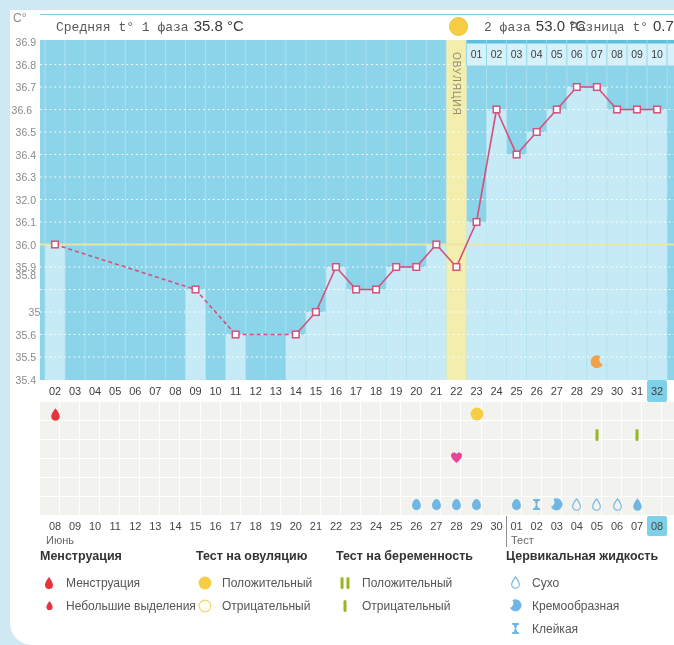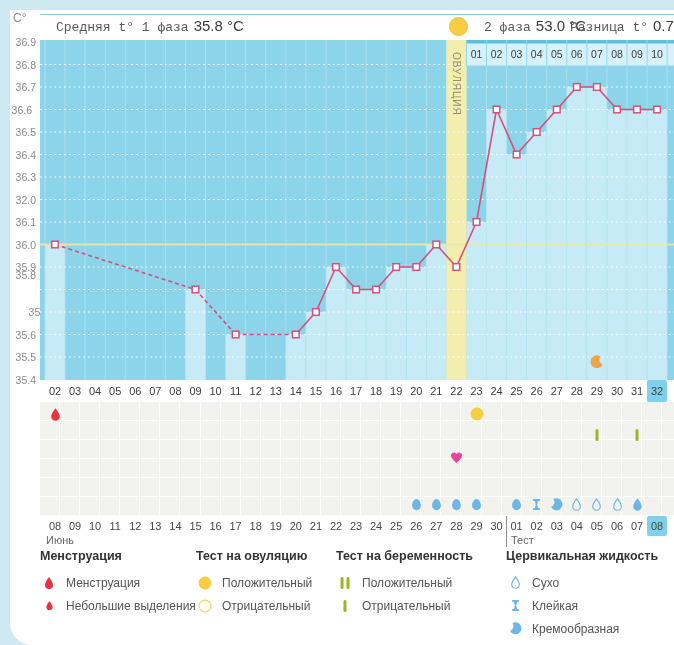--- a/index.html
+++ b/index.html
@@ -407,36 +407,36 @@
           <span class="ic">
             <svg width="15" height="15" viewBox="0 0 20 20">
               <path d="M10 2.4C10 2.4 4.9 8.9 4.9 12.6a5.1 5.1 0 0 0 10.2 0C15.1 8.9 10 2.4 10 2.4Z" fill="none" stroke="#6fb6e4" stroke-width="1.5"></path>
             </svg>
           </span>
           <span class="lt">Сухо</span>
         </div>
         <div class="lrow">
           <span class="ic">
             <svg width="15" height="15" viewBox="0 0 20 20">
+              <g transform="scale(-1 1) translate(-20 0)">
+                <path d="M14.2 2.9A8 8 0 1 0 17.3 13.1 6.4 6.4 0 0 1 14.2 2.9Z" fill="#6fb6e4"></path>
+              </g>
+            </svg>
+          </span>
+          <span class="lt">Кремообразная</span>
+        </div>
+        <div class="lrow">
+          <span class="ic">
+            <svg width="15" height="15" viewBox="0 0 20 20">
               <rect x="5.2" y="2.6" width="9.6" height="2.6" rx="1.3" fill="#6fb6e4"></rect>
               <rect x="5.2" y="14.8" width="9.6" height="2.6" rx="1.3" fill="#6fb6e4"></rect>
               <path d="M7.6 5.2h4.8L10.8 10l1.6 4.8H7.6L9.2 10Z" fill="#6fb6e4"></path>
             </svg>
           </span>
           <span class="lt">Клейкая</span>
-        </div>
-        <div class="lrow">
-          <span class="ic">
-            <svg width="15" height="15" viewBox="0 0 20 20">
-              <g transform="scale(-1 1) translate(-20 0)">
-                <path d="M14.2 2.9A8 8 0 1 0 17.3 13.1 6.4 6.4 0 0 1 14.2 2.9Z" fill="#6fb6e4"></path>
-              </g>
-            </svg>
-          </span>
-          <span class="lt">Кремообразная</span>
         </div>
         <div class="lrow">
           <span class="ic">
             <svg width="15" height="15" viewBox="0 0 20 20">
               <path d="M10 1.6C10 1.6 4.3 8.7 4.3 12.7a5.7 5.7 0 0 0 11.4 0C15.7 8.7 10 1.6 10 1.6Z" fill="#6fb6e4"></path>
             </svg>
           </span>
           <span class="lt">Водянистая</span>
         </div>
       </div>

